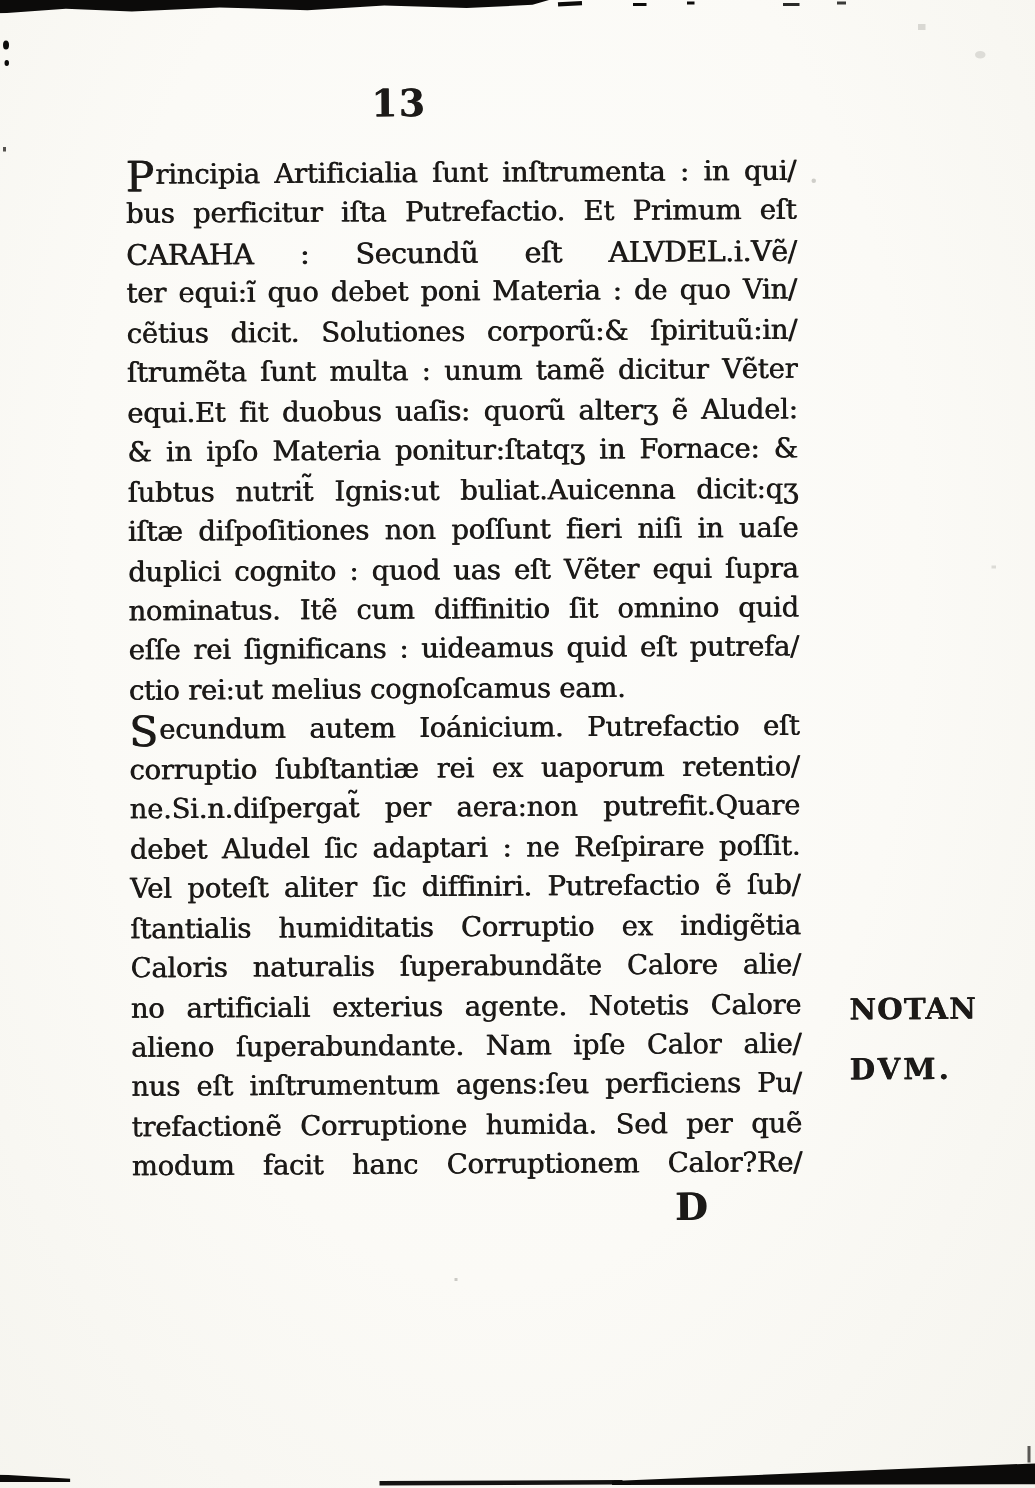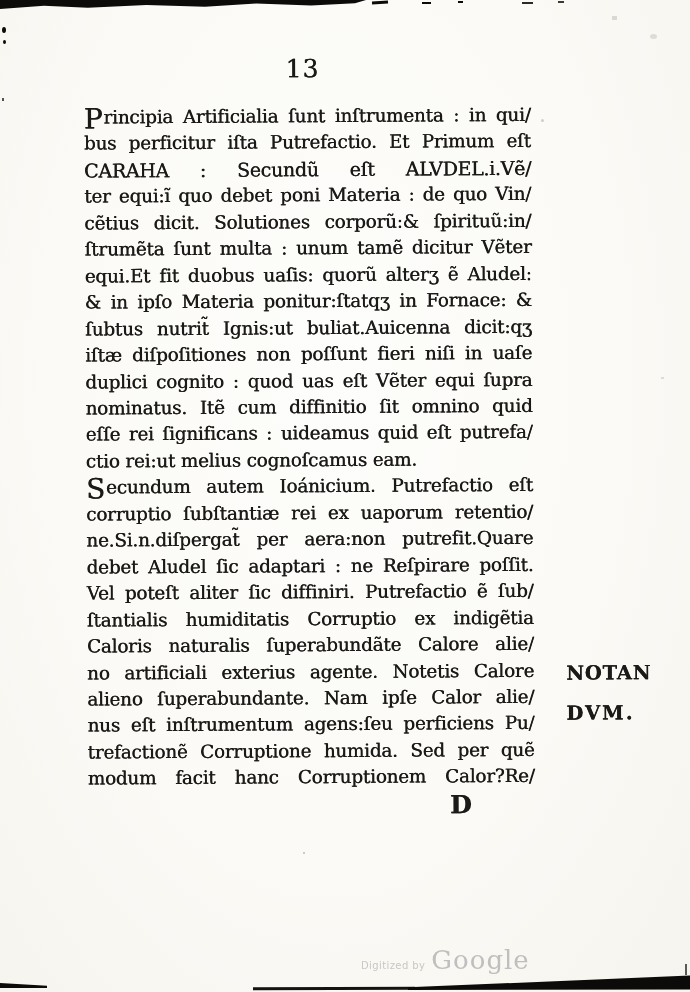--- a/index.html
+++ b/index.html
@@ -14,21 +14,21 @@
     color: #1c1a18;
   }
   .print-area {
     position: absolute; inset: 0;
     transform: rotate(-0.35deg);
     transform-origin: 50% 50%;
   }
   
   .page-number {
     position: absolute; left: 250px; top: 54px; width: 110px;
-    text-align: center; font-size: 25px; font-weight: normal;
+    text-align: left; font-size: 25px; font-weight: bold;
     letter-spacing: 1px;
     text-shadow: 0.4px 0 0 currentColor;
   }
   .text-block {
     position: absolute; left: 86px; top: 103px; width: 447px;
     font-size: 18.3px; line-height: 26.45px; letter-spacing: -0.15px;
     text-shadow: 0.45px 0 0 currentColor;
   }
   .line {
     text-align: justify;
@@ -163,23 +163,19 @@
 
     <div class="margin-note">
       <div class="mn1">NOTAN</div>
       <div class="mn2">DVM.</div>
     </div>
 
     <div class="signature-mark">D</div>
 
   </div>
 
-  <div class="watermark">
-    <span class="wm-prefix">Digitized by</span>
-    <span class="wm-brand">Google</span>
-  </div>
 
   <div class="artifact bottom-line"></div>
   <div class="artifact bottom-wedge"></div>
   <div class="artifact bottom-left-mark"></div>
   <div class="artifact right-tick"></div>
 
 </div>
 
 </body></html>

